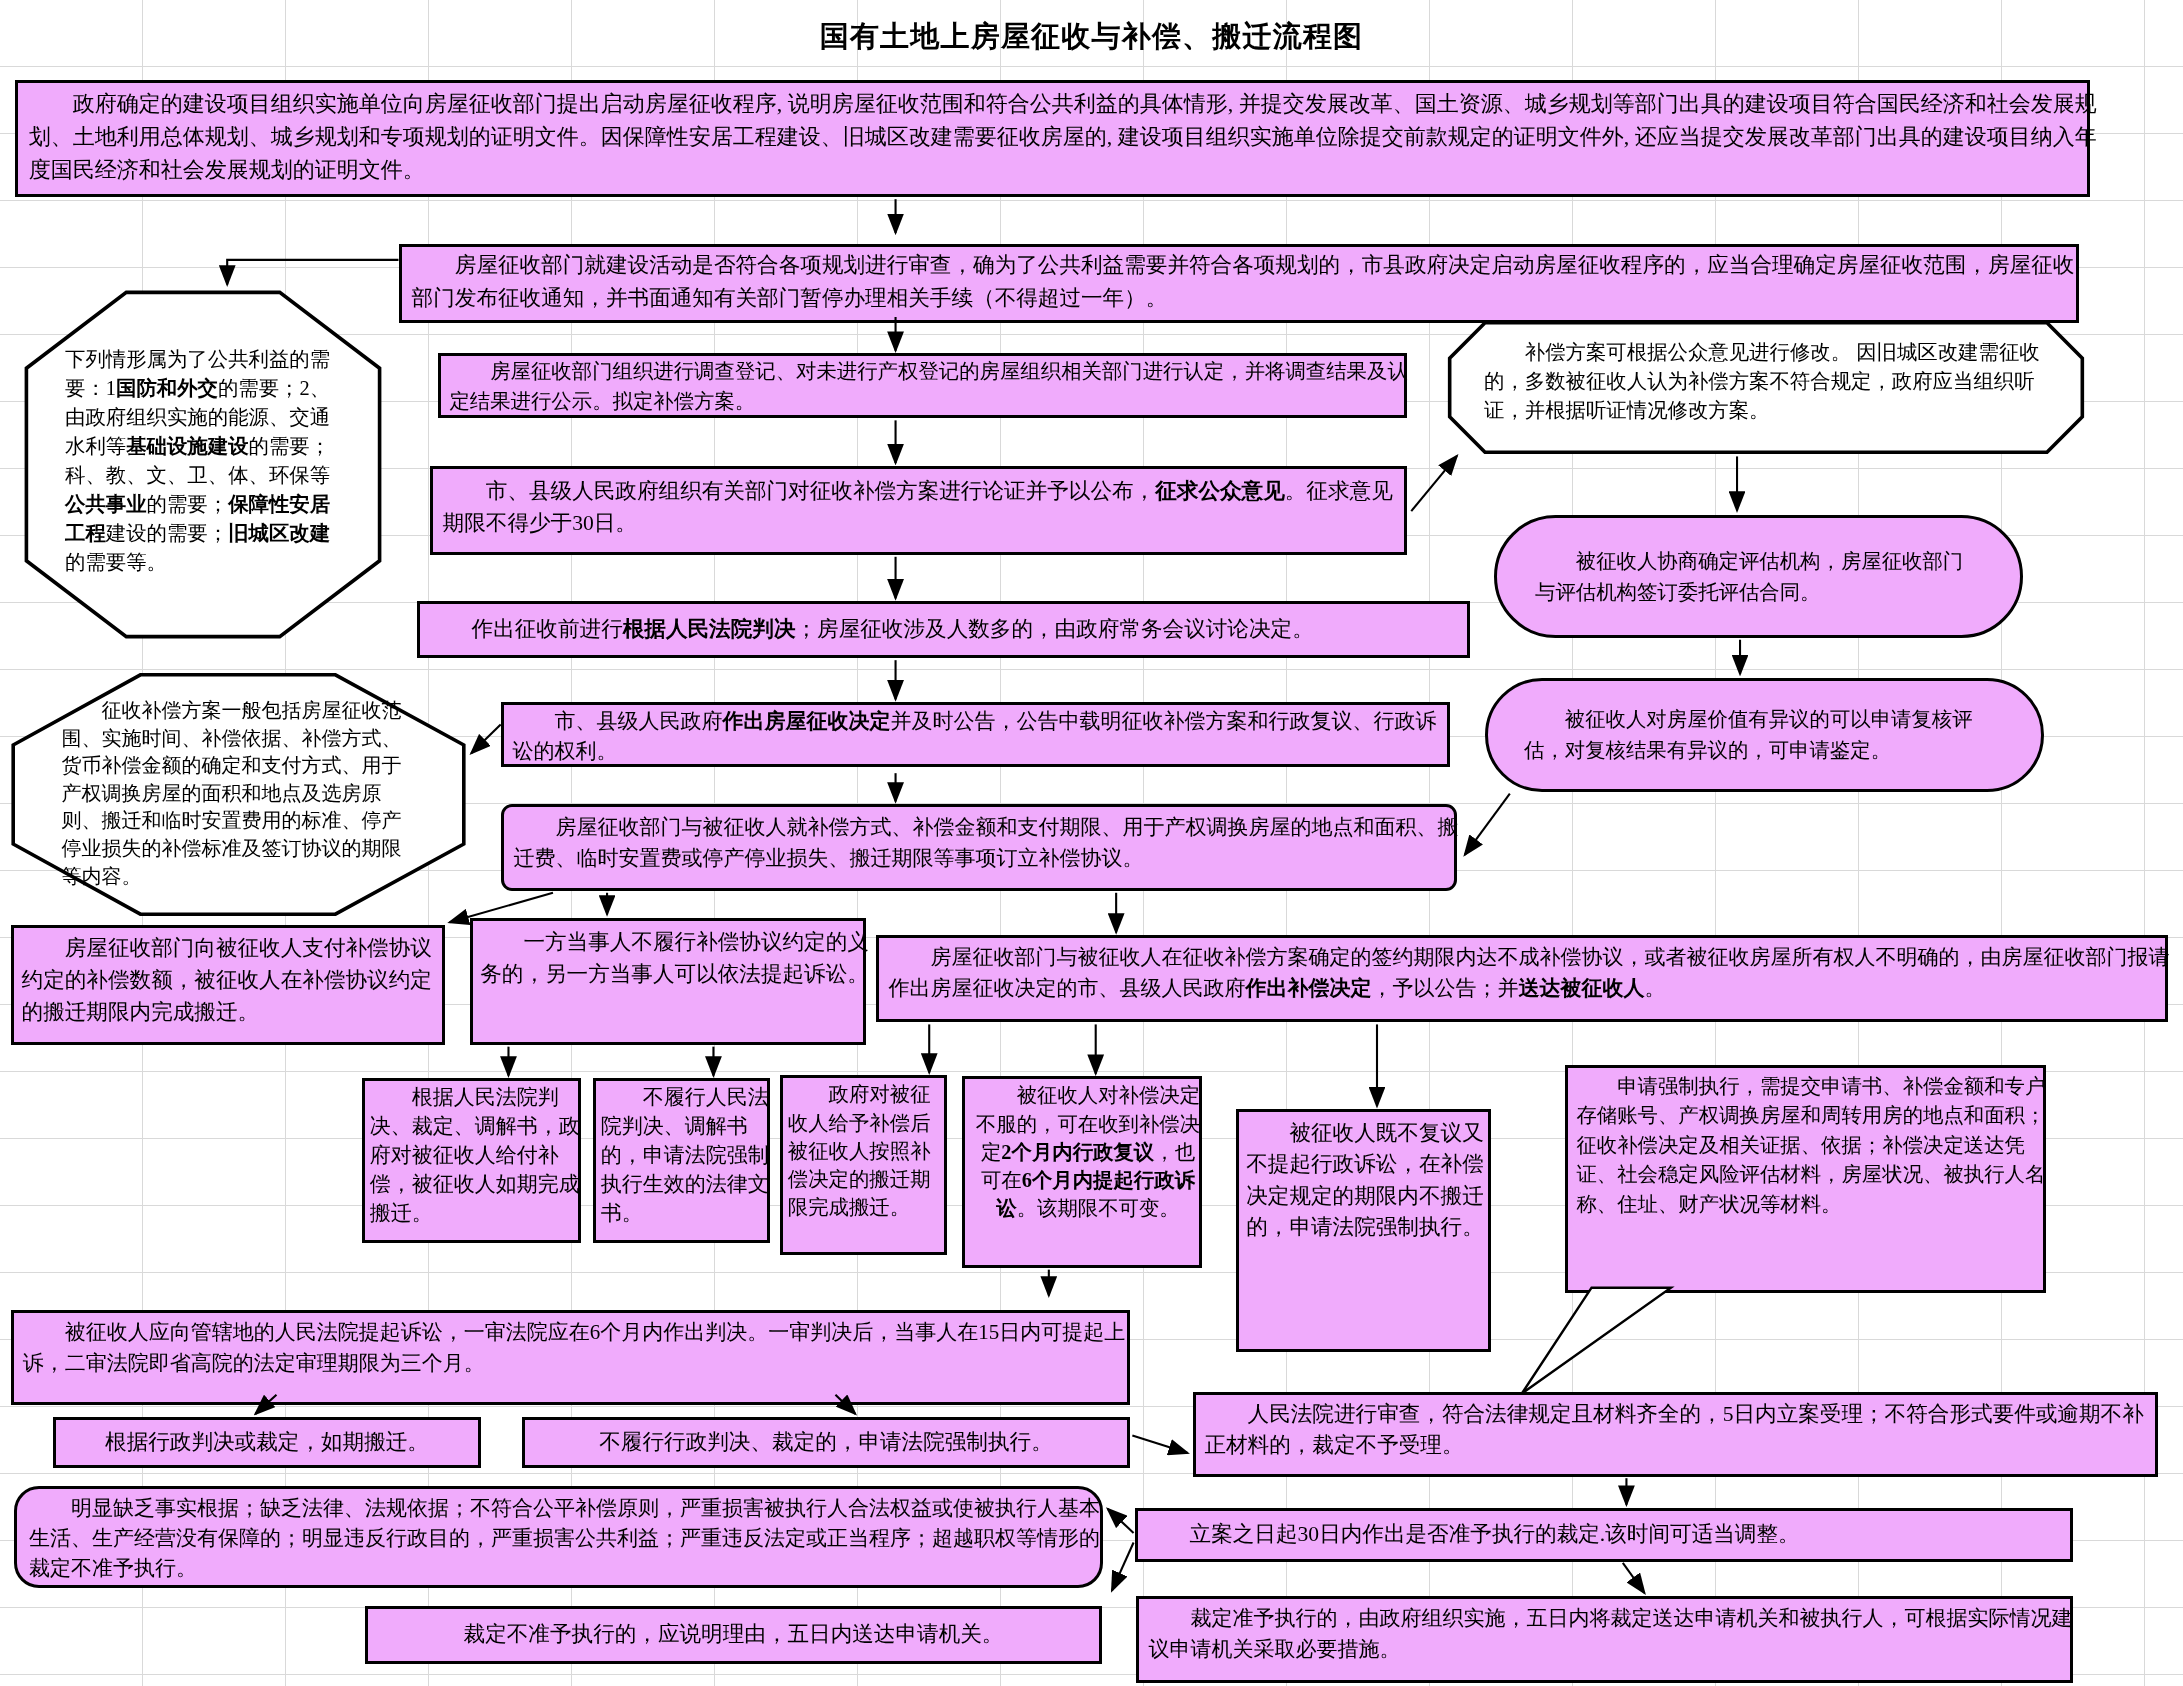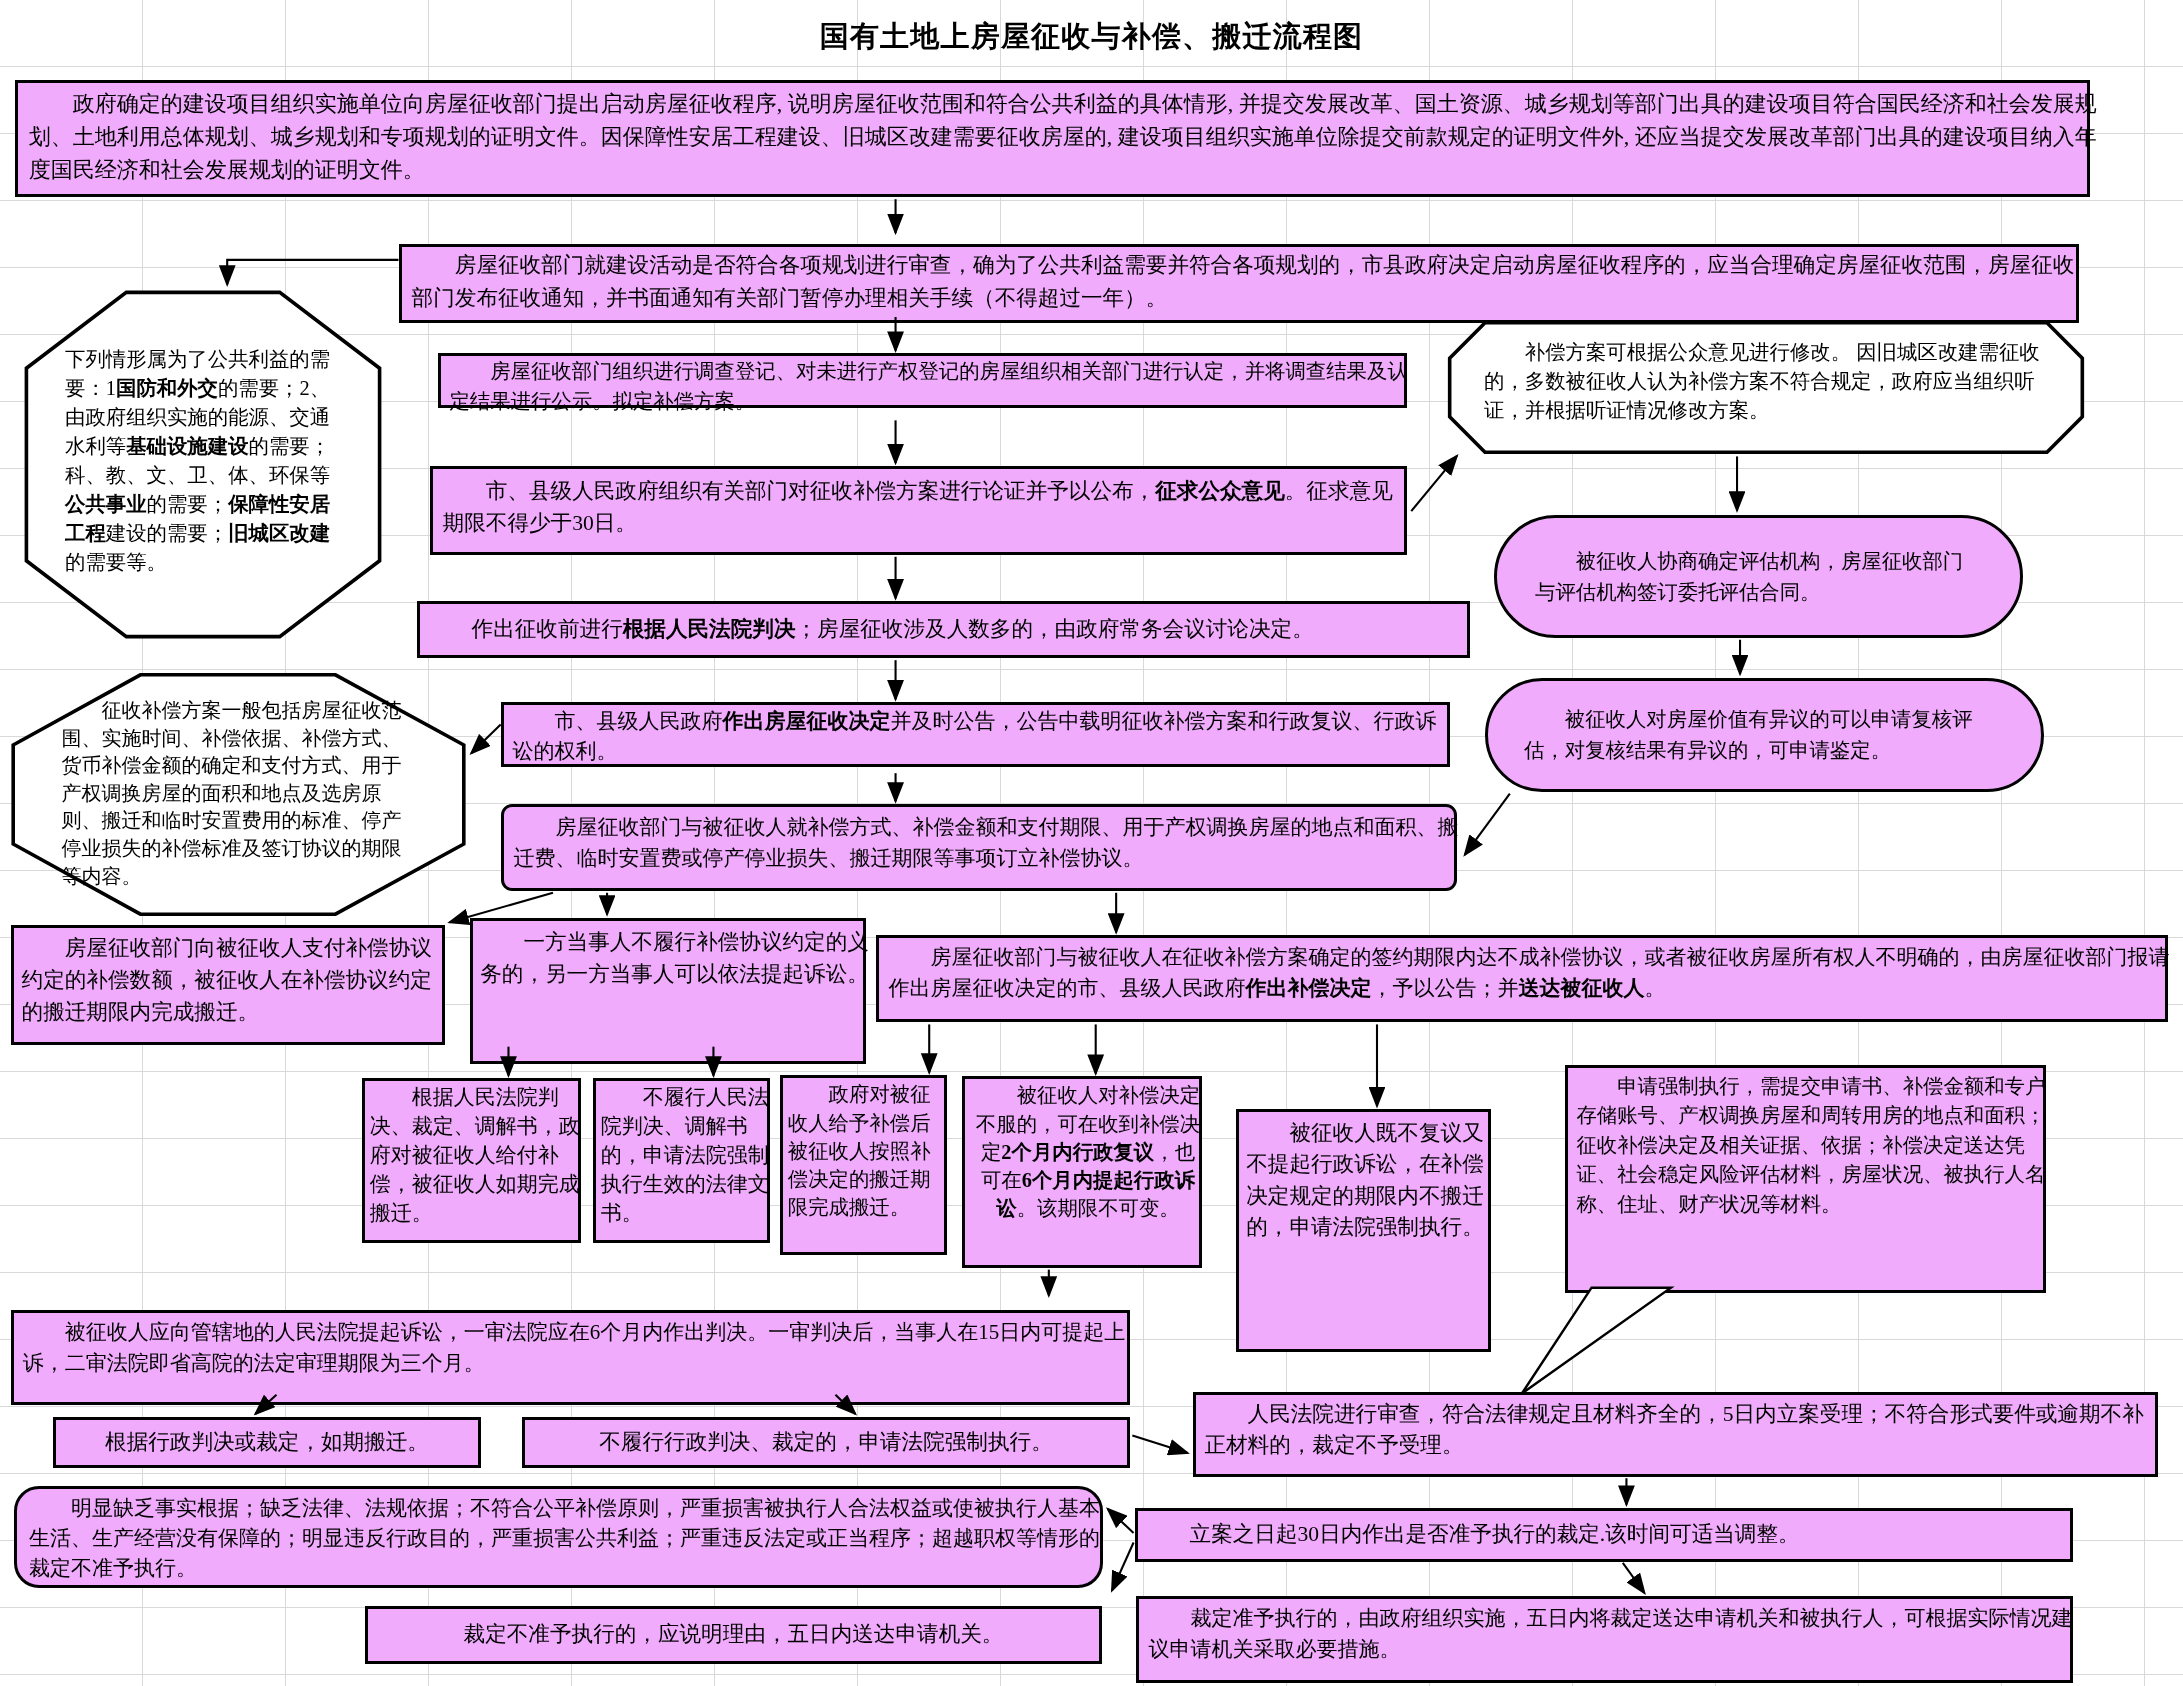--- a/index.html
+++ b/index.html
@@ -44,21 +44,21 @@
   <div class="txt" style="font-size:21.6px;line-height:1.5;padding:2.4px 9.6px;">房屋征收部门就建设活动是否符合各项规划进行审查，确为了公共利益需要并符合各项规划的，市县政府决定启动房屋征收程序的，应当合理确定房屋征收范围，房屋征收部门发布征收通知，并书面通知有关部门暂停办理相关手续（不得超过一年）。</div>
 </div>
 
 <div class="oct" style="left:24px;top:290px;width:358px;height:349px;">
   <svg viewBox="0 0 595 580">
     <polygon points="170,4 425,4 591,130 591,450 425,576 170,576 4,450 4,130" fill="#fff" stroke="#000" stroke-width="6"></polygon>
   </svg>
   <div class="otxt ni" style="padding:55px 41px;font-size:20.4px;line-height:1.42;"><span>下列情形属为了公共利益的需要：1</span><span style="font-weight: bold;">国防和外交</span><span>的需要；2、由政府组织实施的能源、交通水利等</span><span style="font-weight: bold;">基础设施建设</span><span>的需要；科、教、文、卫、体、环保等</span><span style="font-weight: bold;">公共事业</span><span>的需要；</span><span style="font-weight: bold;">保障性安居工程</span><span>建设的需要；</span><span style="font-weight: bold;">旧城区改建</span><span>的需要等。</span></div>
 </div>
 
-<div class="node" style="left:438px;top:353px;width:969px;height:55px;">
+<div class="node" style="left:438px;top:353px;width:969px;height:65px;">
   <div class="txt" style="font-size:20.4px;line-height:1.45;padding:1.2px 8.4px;">房屋征收部门组织进行调查登记、对未进行产权登记的房屋组织相关部门进行认定，并将调查结果及认定结果进行公示。拟定补偿方案。</div>
 </div>
 
 <div class="oct" style="left:1447px;top:321px;width:638px;height:133px;">
   <svg viewBox="0 0 1062 222">
     <polygon points="62,3 1000,3 1059,62 1059,160 1000,219 62,219 3,160 3,62" fill="#fff" stroke="#000" stroke-width="6"></polygon>
   </svg>
   <div class="otxt" style="padding:17px 37px;font-size:20.4px;line-height:1.42;text-indent:2em;">补偿方案可根据公众意见进行修改。 因旧城区改建需征收的，多数被征收人认为补偿方案不符合规定，政府应当组织听证，并根据听证情况修改方案。</div>
 </div>
 
@@ -90,21 +90,21 @@
 </div>
 
 <div class="node" style="left:501px;top:804px;width:956px;height:87px;border-radius:11px;">
   <div class="txt" style="font-size:21px;line-height:1.5;padding:4.8px 9.6px;">房屋征收部门与被征收人就补偿方式、补偿金额和支付期限、用于产权调换房屋的地点和面积、搬迁费、临时安置费或停产停业损失、搬迁期限等事项订立补偿协议。</div>
 </div>
 
 <div class="node" style="left:11.4px;top:925px;width:434px;height:120px;">
   <div class="txt" style="font-size:21.6px;line-height:1.48;padding:4.8px 7.2px;">房屋征收部门向被征收人支付补偿协议约定的补偿数额，被征收人在补偿协议约定的搬迁期限内完成搬迁。</div>
 </div>
 
-<div class="node" style="left:470px;top:918px;width:396px;height:146px;">
+<div class="node" style="left:470px;top:918px;width:396px;height:127px;">
   <div class="txt" style="font-size:21.6px;line-height:1.48;padding:6px 7.2px;">一方当事人不履行补偿协议约定的义务的，另一方当事人可以依法提起诉讼。</div>
 </div>
 
 <div class="node" style="left:876px;top:935px;width:1292px;height:87px;">
   <div class="txt" style="font-size:21px;line-height:1.5;padding:3.6px 9.6px;"><span>房屋征收部门与被征收人在征收补偿方案确定的签约期限内达不成补偿协议，或者被征收房屋所有权人不明确的，由房屋征收部门报请作出房屋征收决定的市、县级人民政府</span><span style="font-weight: bold;">作出补偿决定</span><span>，予以公告；并</span><span style="font-weight: bold;">送达被征收人</span><span>。</span></div>
 </div>
 
 <div class="node" style="left:362px;top:1078px;width:219px;height:165px;">
   <div class="txt" style="font-size:21px;line-height:1.38;padding:2.4px 4.8px;">根据人民法院判决、裁定、调解书，政府对被征收人给付补偿，被征收人如期完成搬迁。</div>
 </div>

